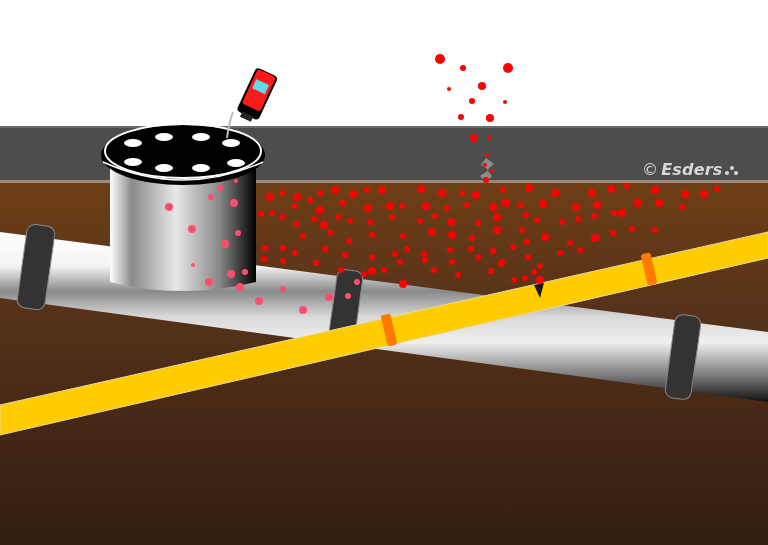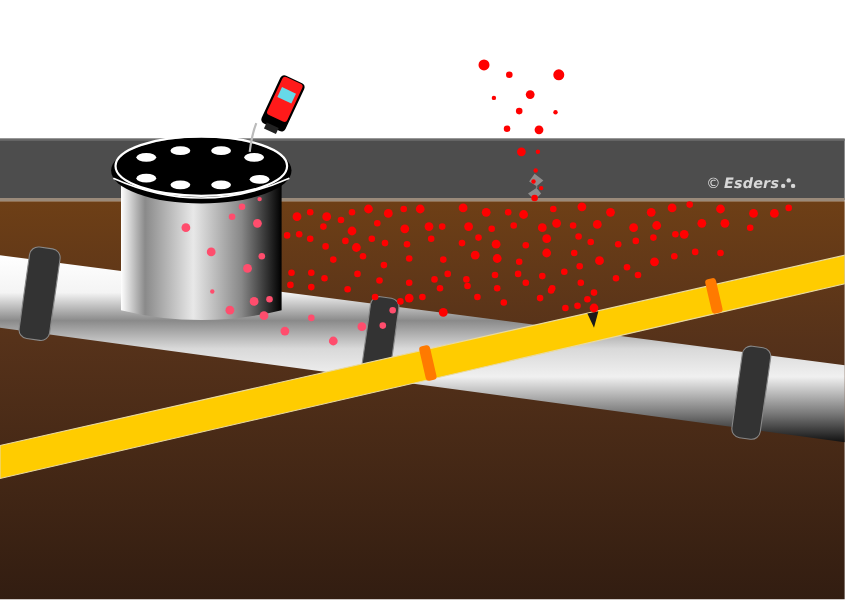--- a/index.html
+++ b/index.html
@@ -1,18 +1,18 @@
 <!DOCTYPE html>
 <html><head>
 <meta charset="utf-8">
 <style>
   html,body{margin:0;padding:0;background:#fff;}
   #stage{position:relative;width:768px;height:545px;overflow:hidden;font-family:"DejaVu Sans",sans-serif;}
   svg{position:absolute;left:0;top:0;}
-  .copyright{position:absolute;left:642px;top:160px;color:#d8d8d8;font-size:13px;font-weight:bold;font-style:italic;letter-spacing:0.2px;white-space:nowrap;}
+  .copyright{position:absolute;left:642px;top:160px;color:#d8d8d8;font-size:16px;font-weight:bold;font-style:italic;letter-spacing:0.2px;white-space:nowrap;}
   .copyright .c{font-style:normal;font-weight:normal;margin-right:3px;}
   .logo-dots{display:inline-block;position:relative;width:14px;height:10px;margin-left:2px;vertical-align:-1px;}
   .logo-dots i{position:absolute;width:4px;height:4px;border-radius:50%;background:#d8d8d8;}
 </style>
 </head>
 <body>
 
 <div id="stage">
 <svg width="768" height="545" viewBox="0 0 768 545">
   <defs>

